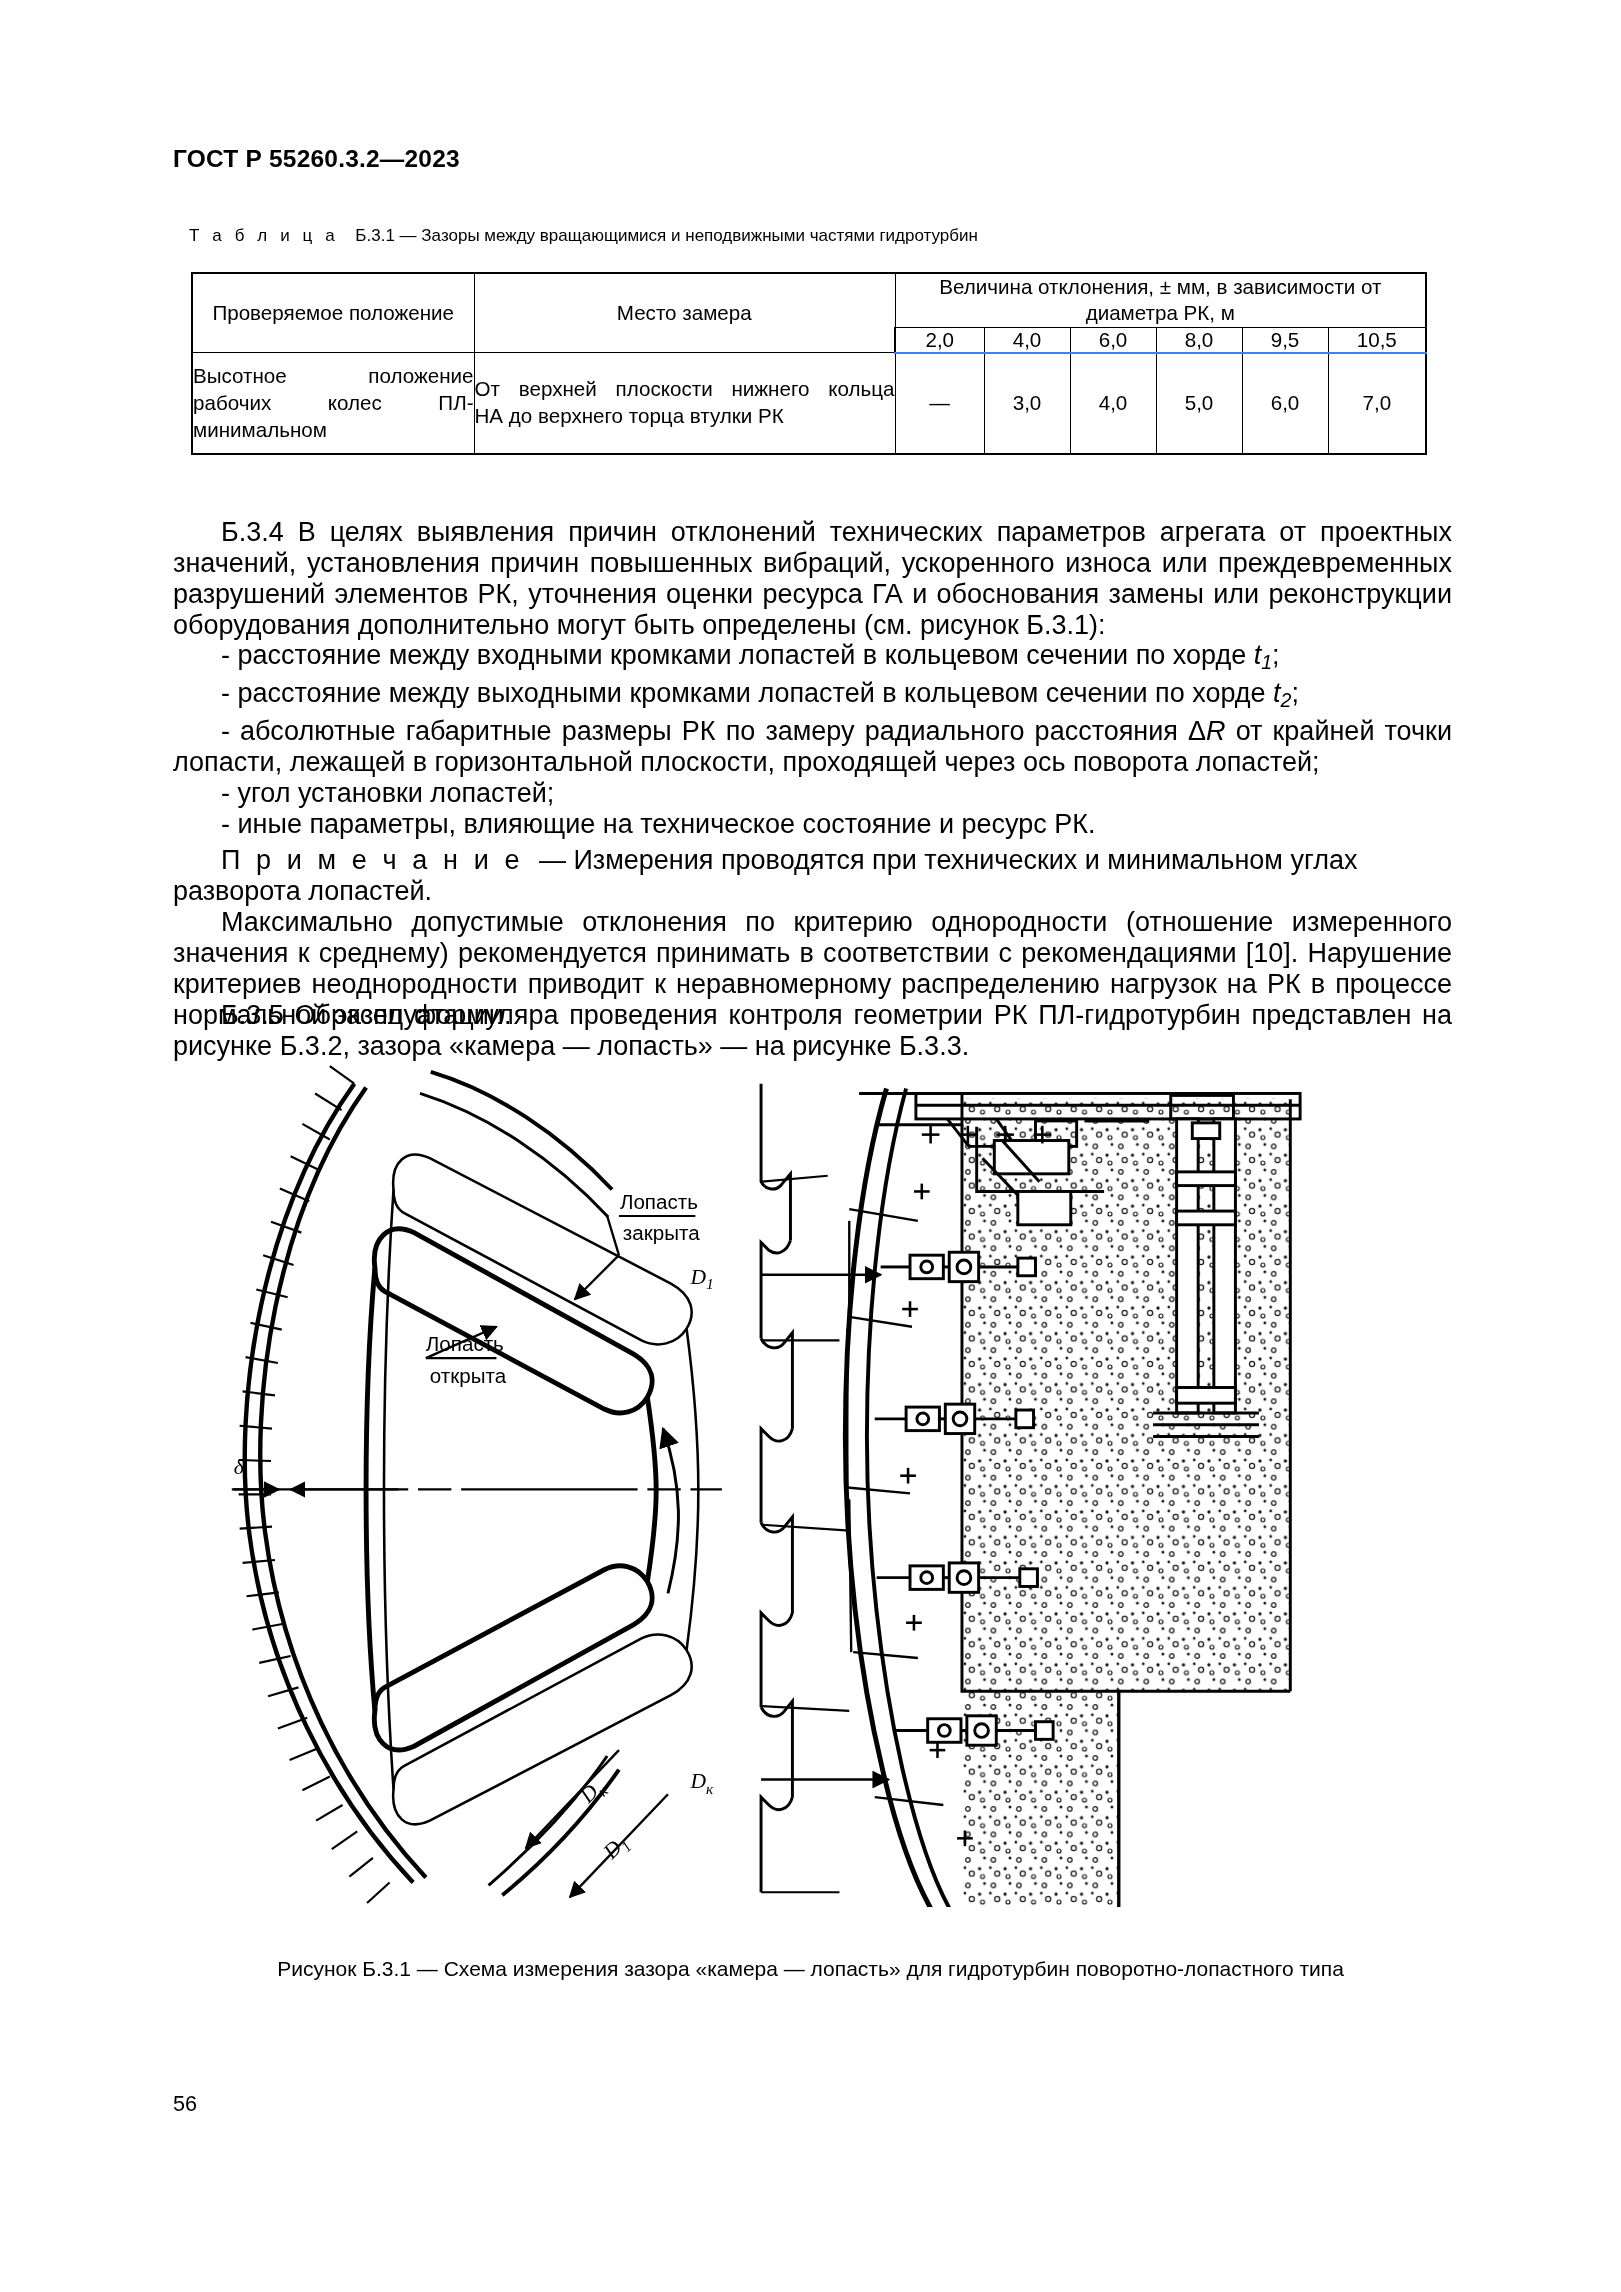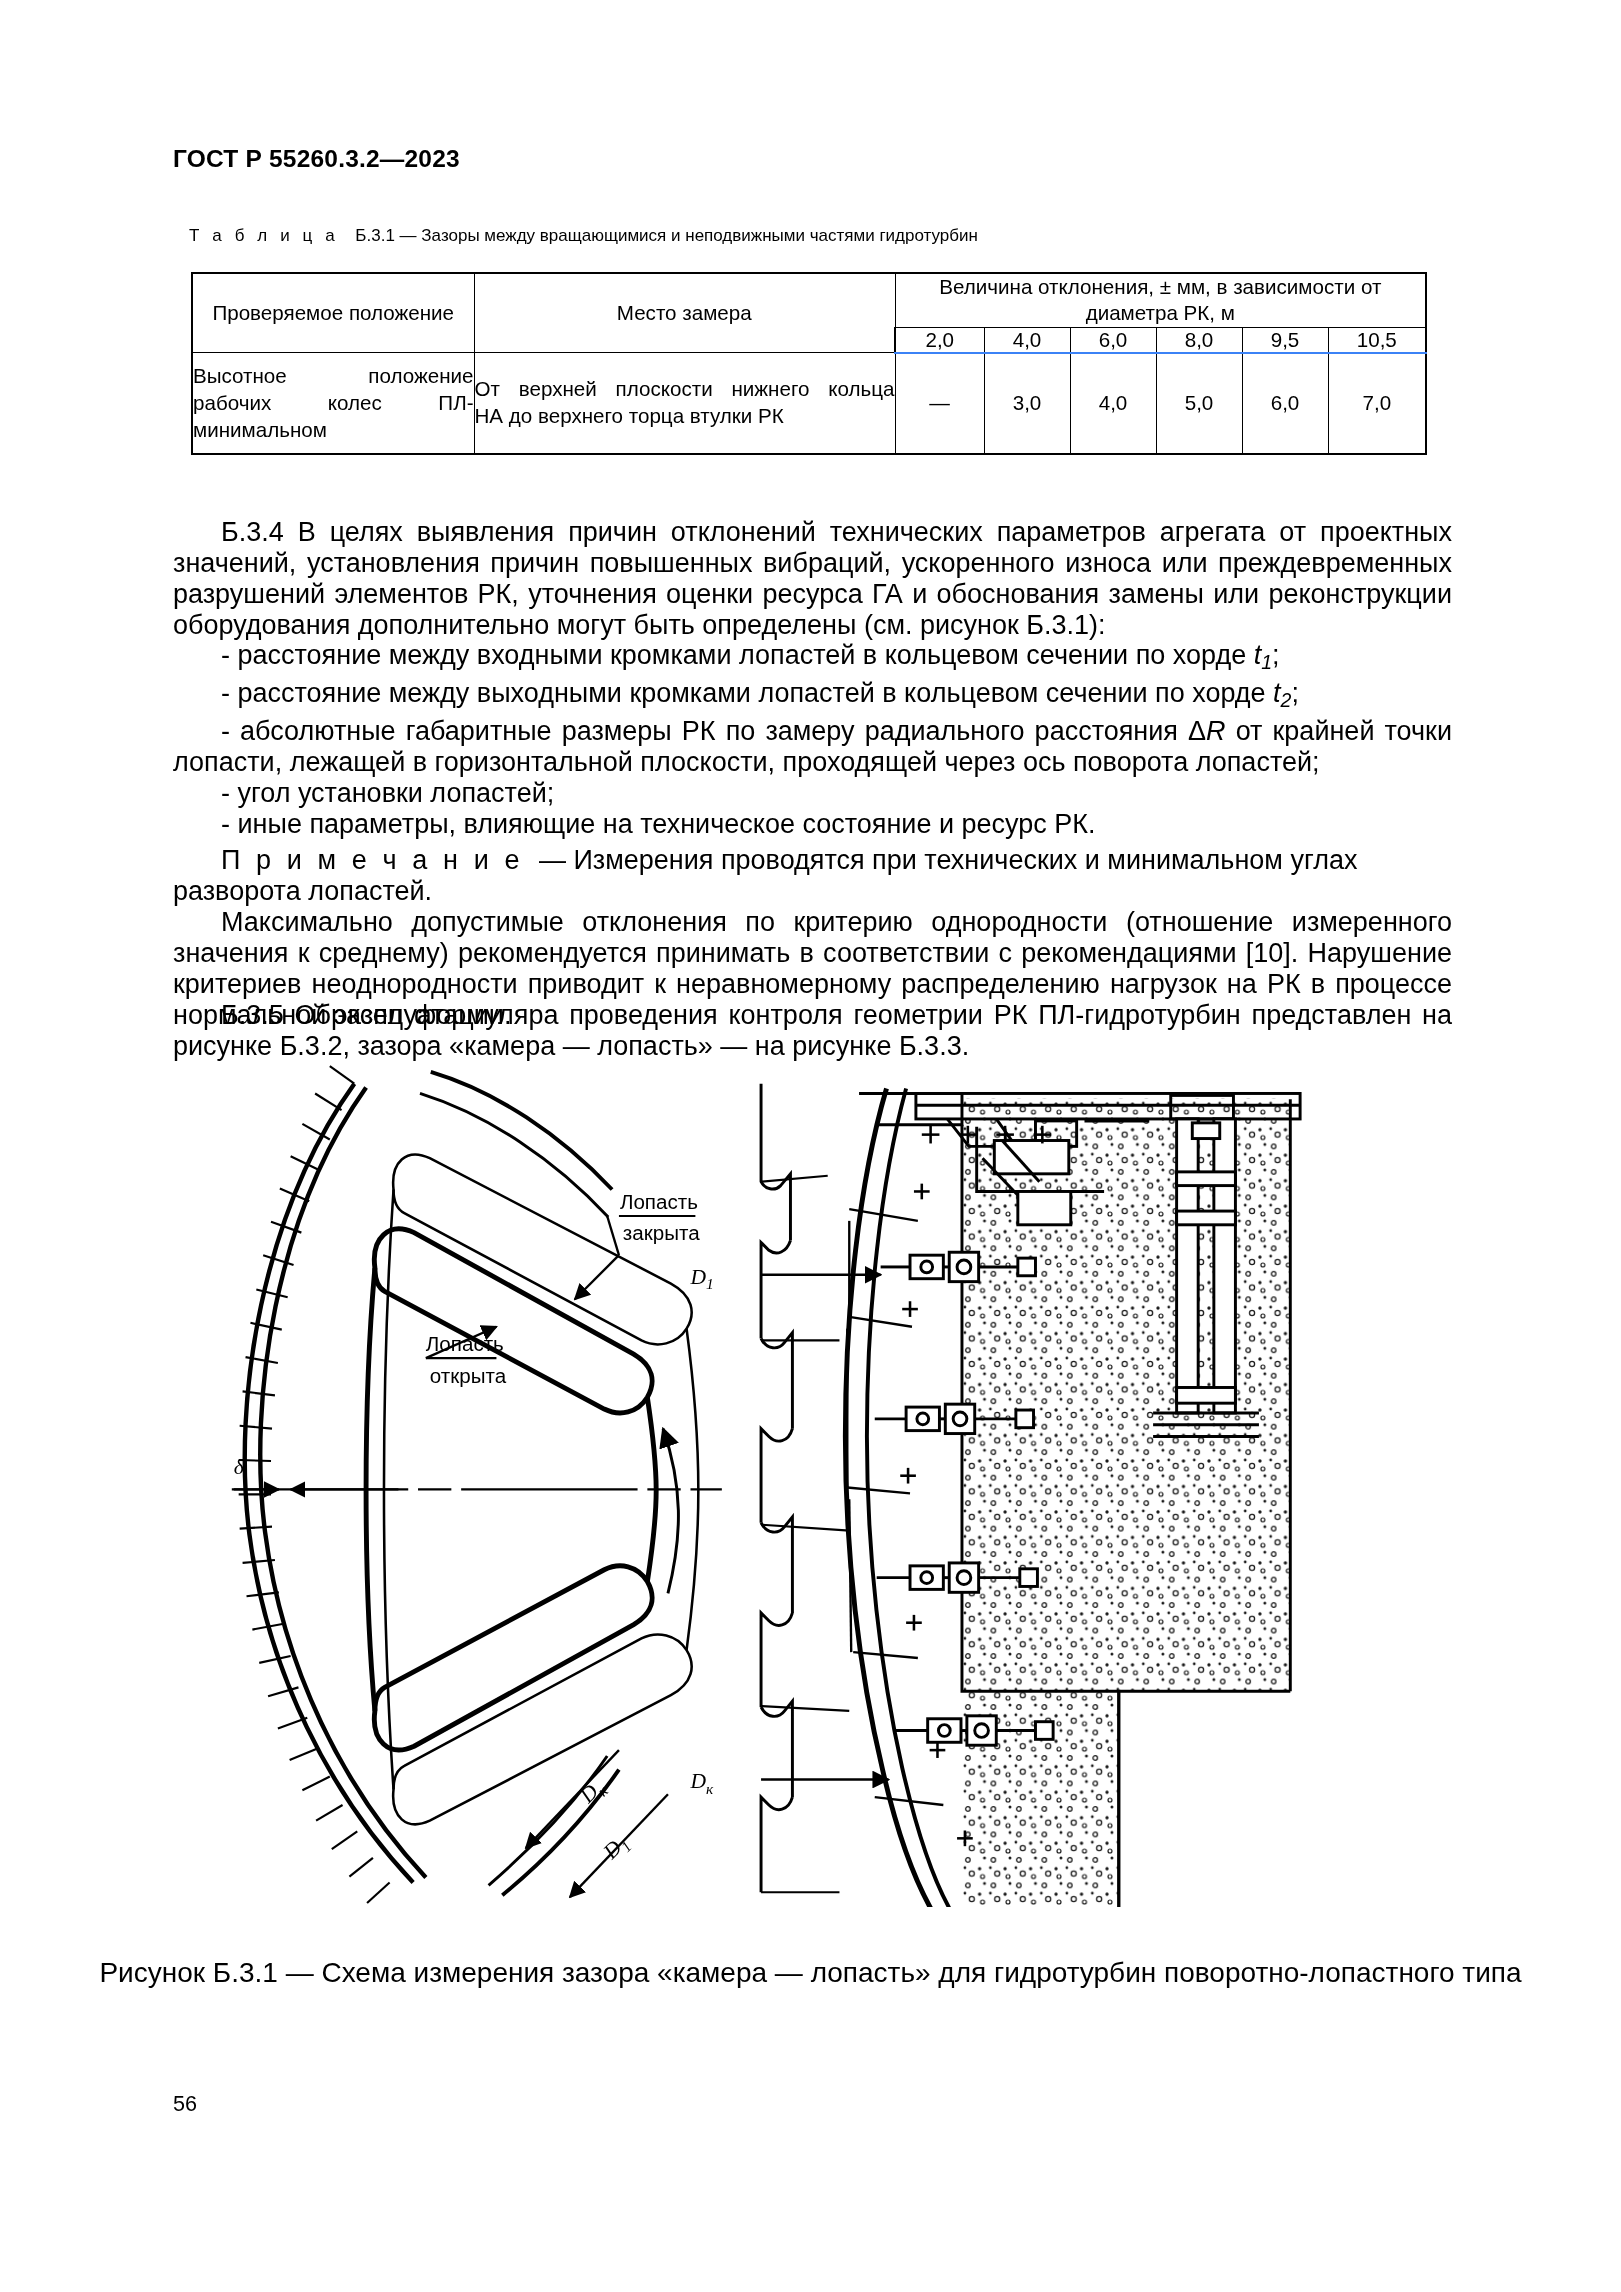--- a/index.html
+++ b/index.html
@@ -126,21 +126,21 @@
     height: 843px;
   }
   .figure svg { display: block; }
 
   .fig-caption {
     position: absolute;
     left: 0;
     top: 1957px;
     width: 1621px;
     text-align: center;
-    font-size: 28px;
+    font-size: 21px;
   }
 
   
   .page-number {
     position: absolute;
     left: 173px;
     top: 2091px;
     font-size: 21.6px;
   }
 

